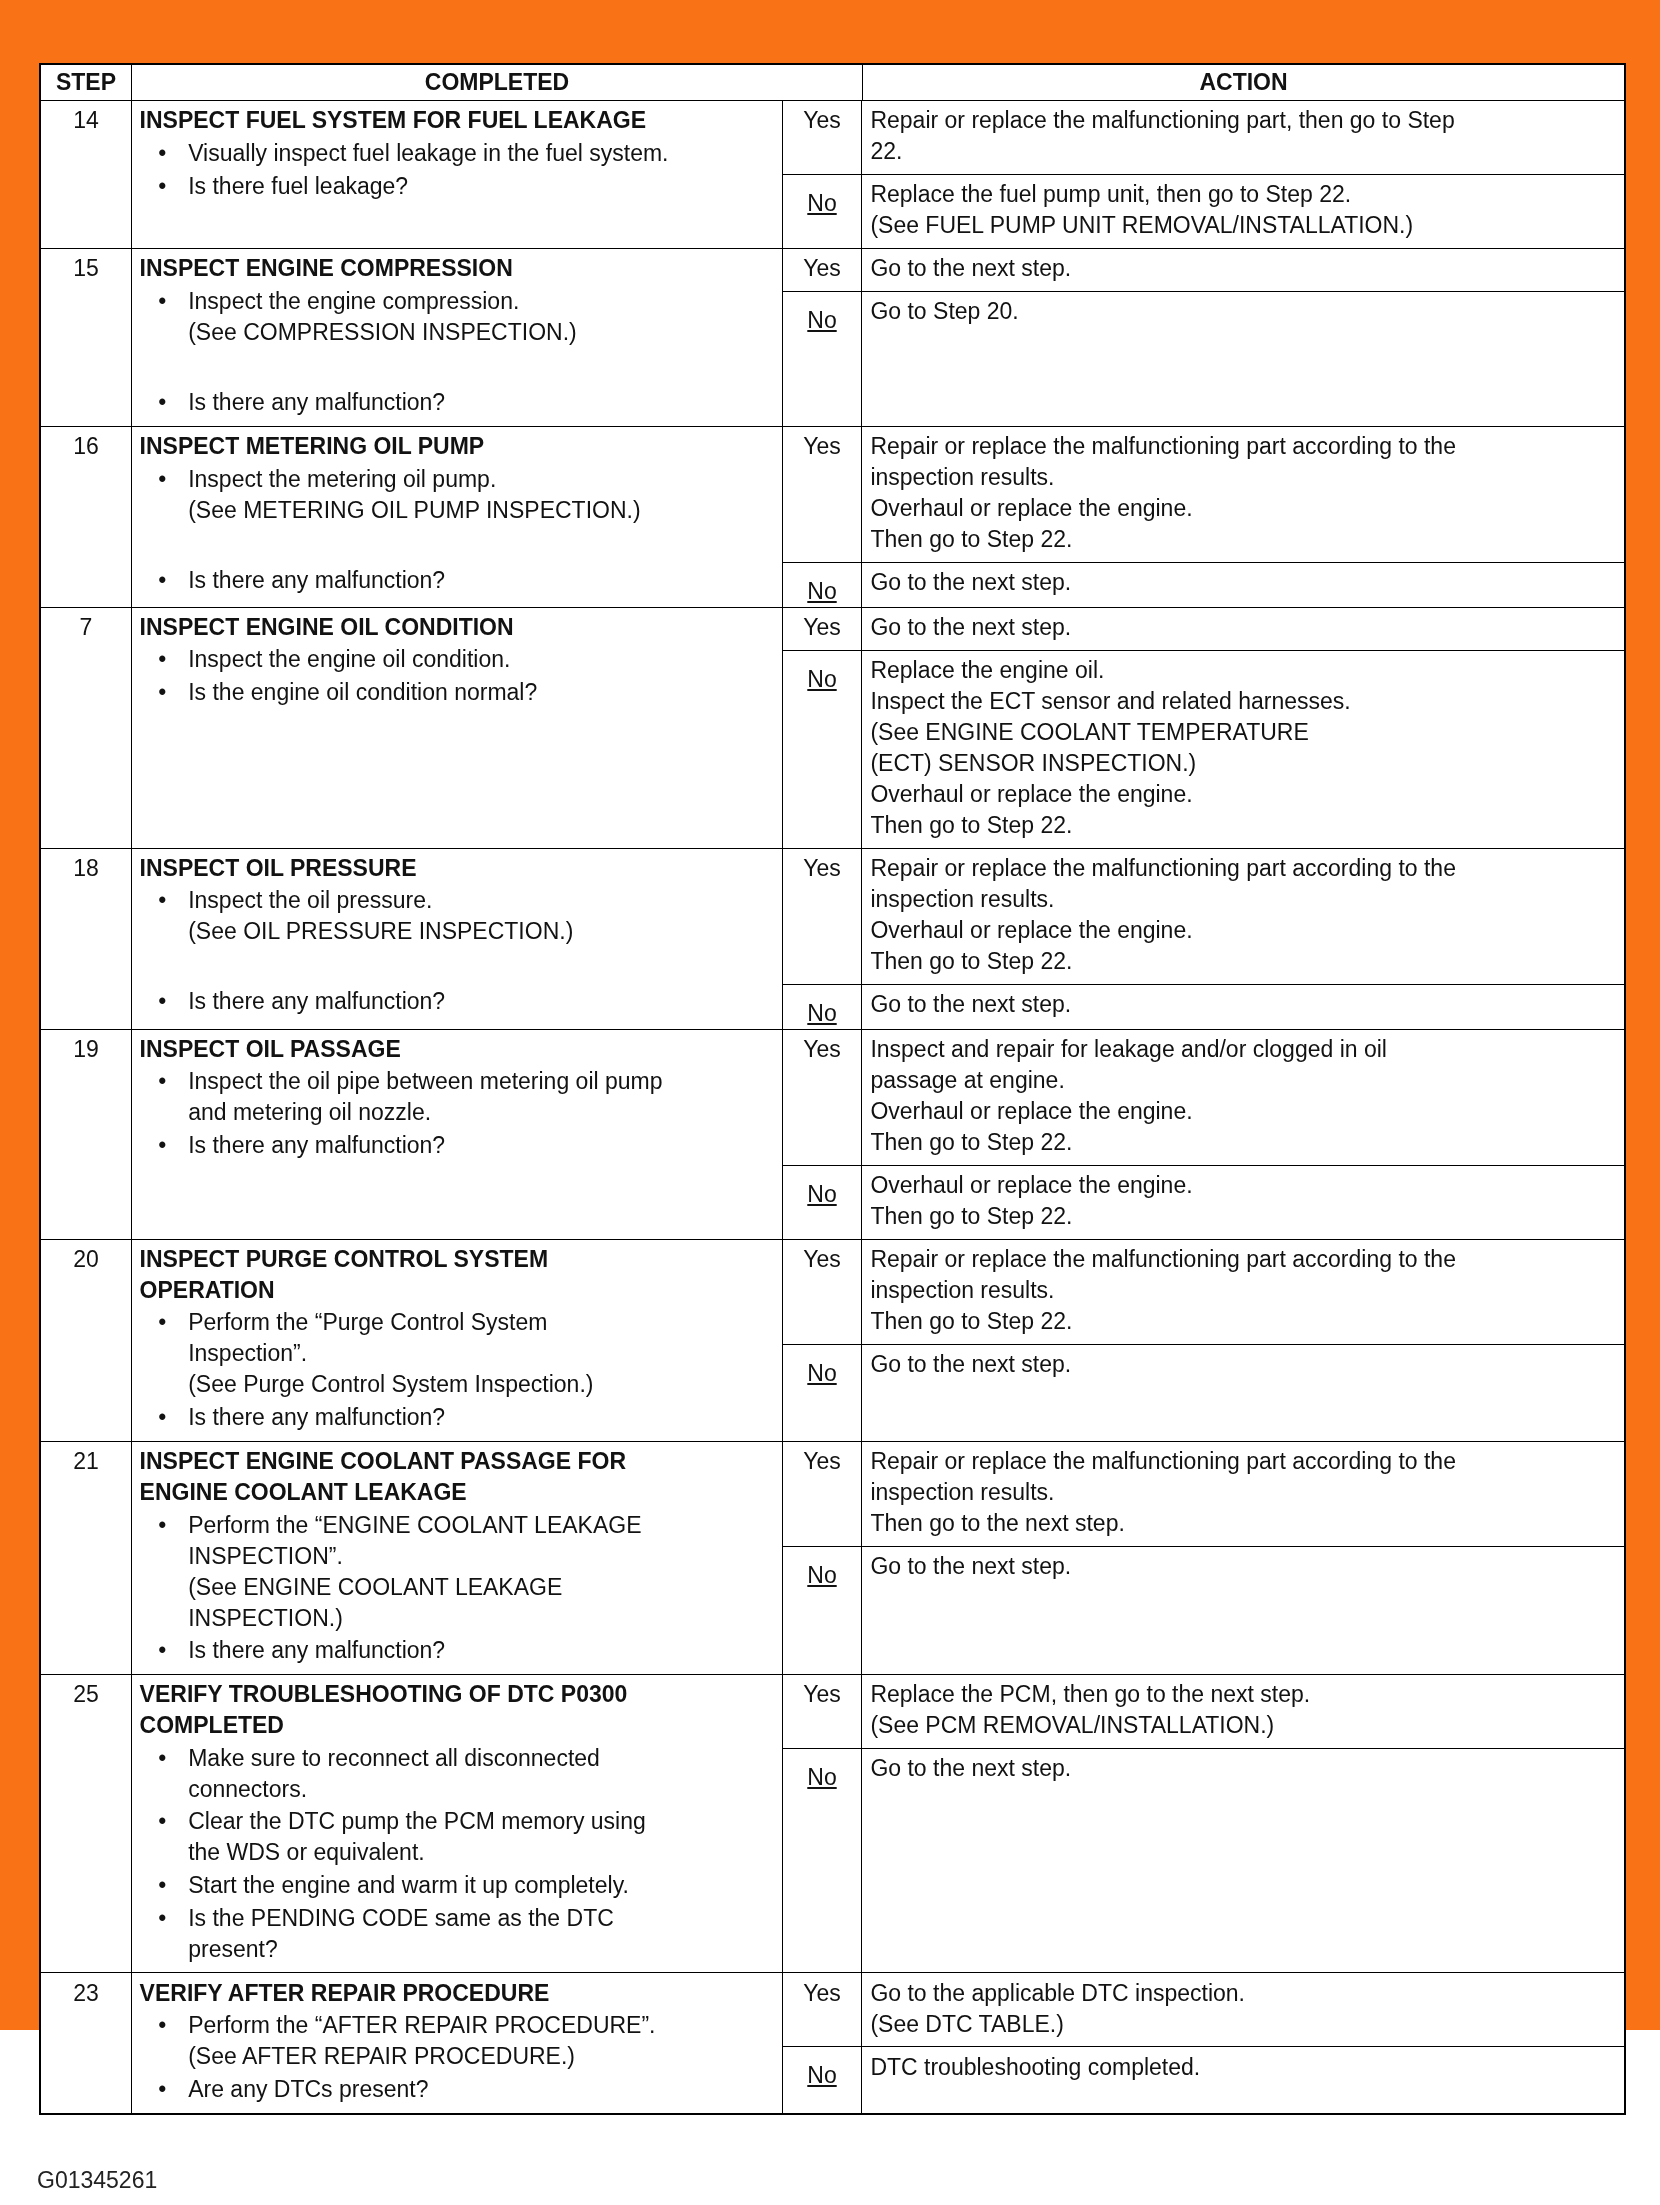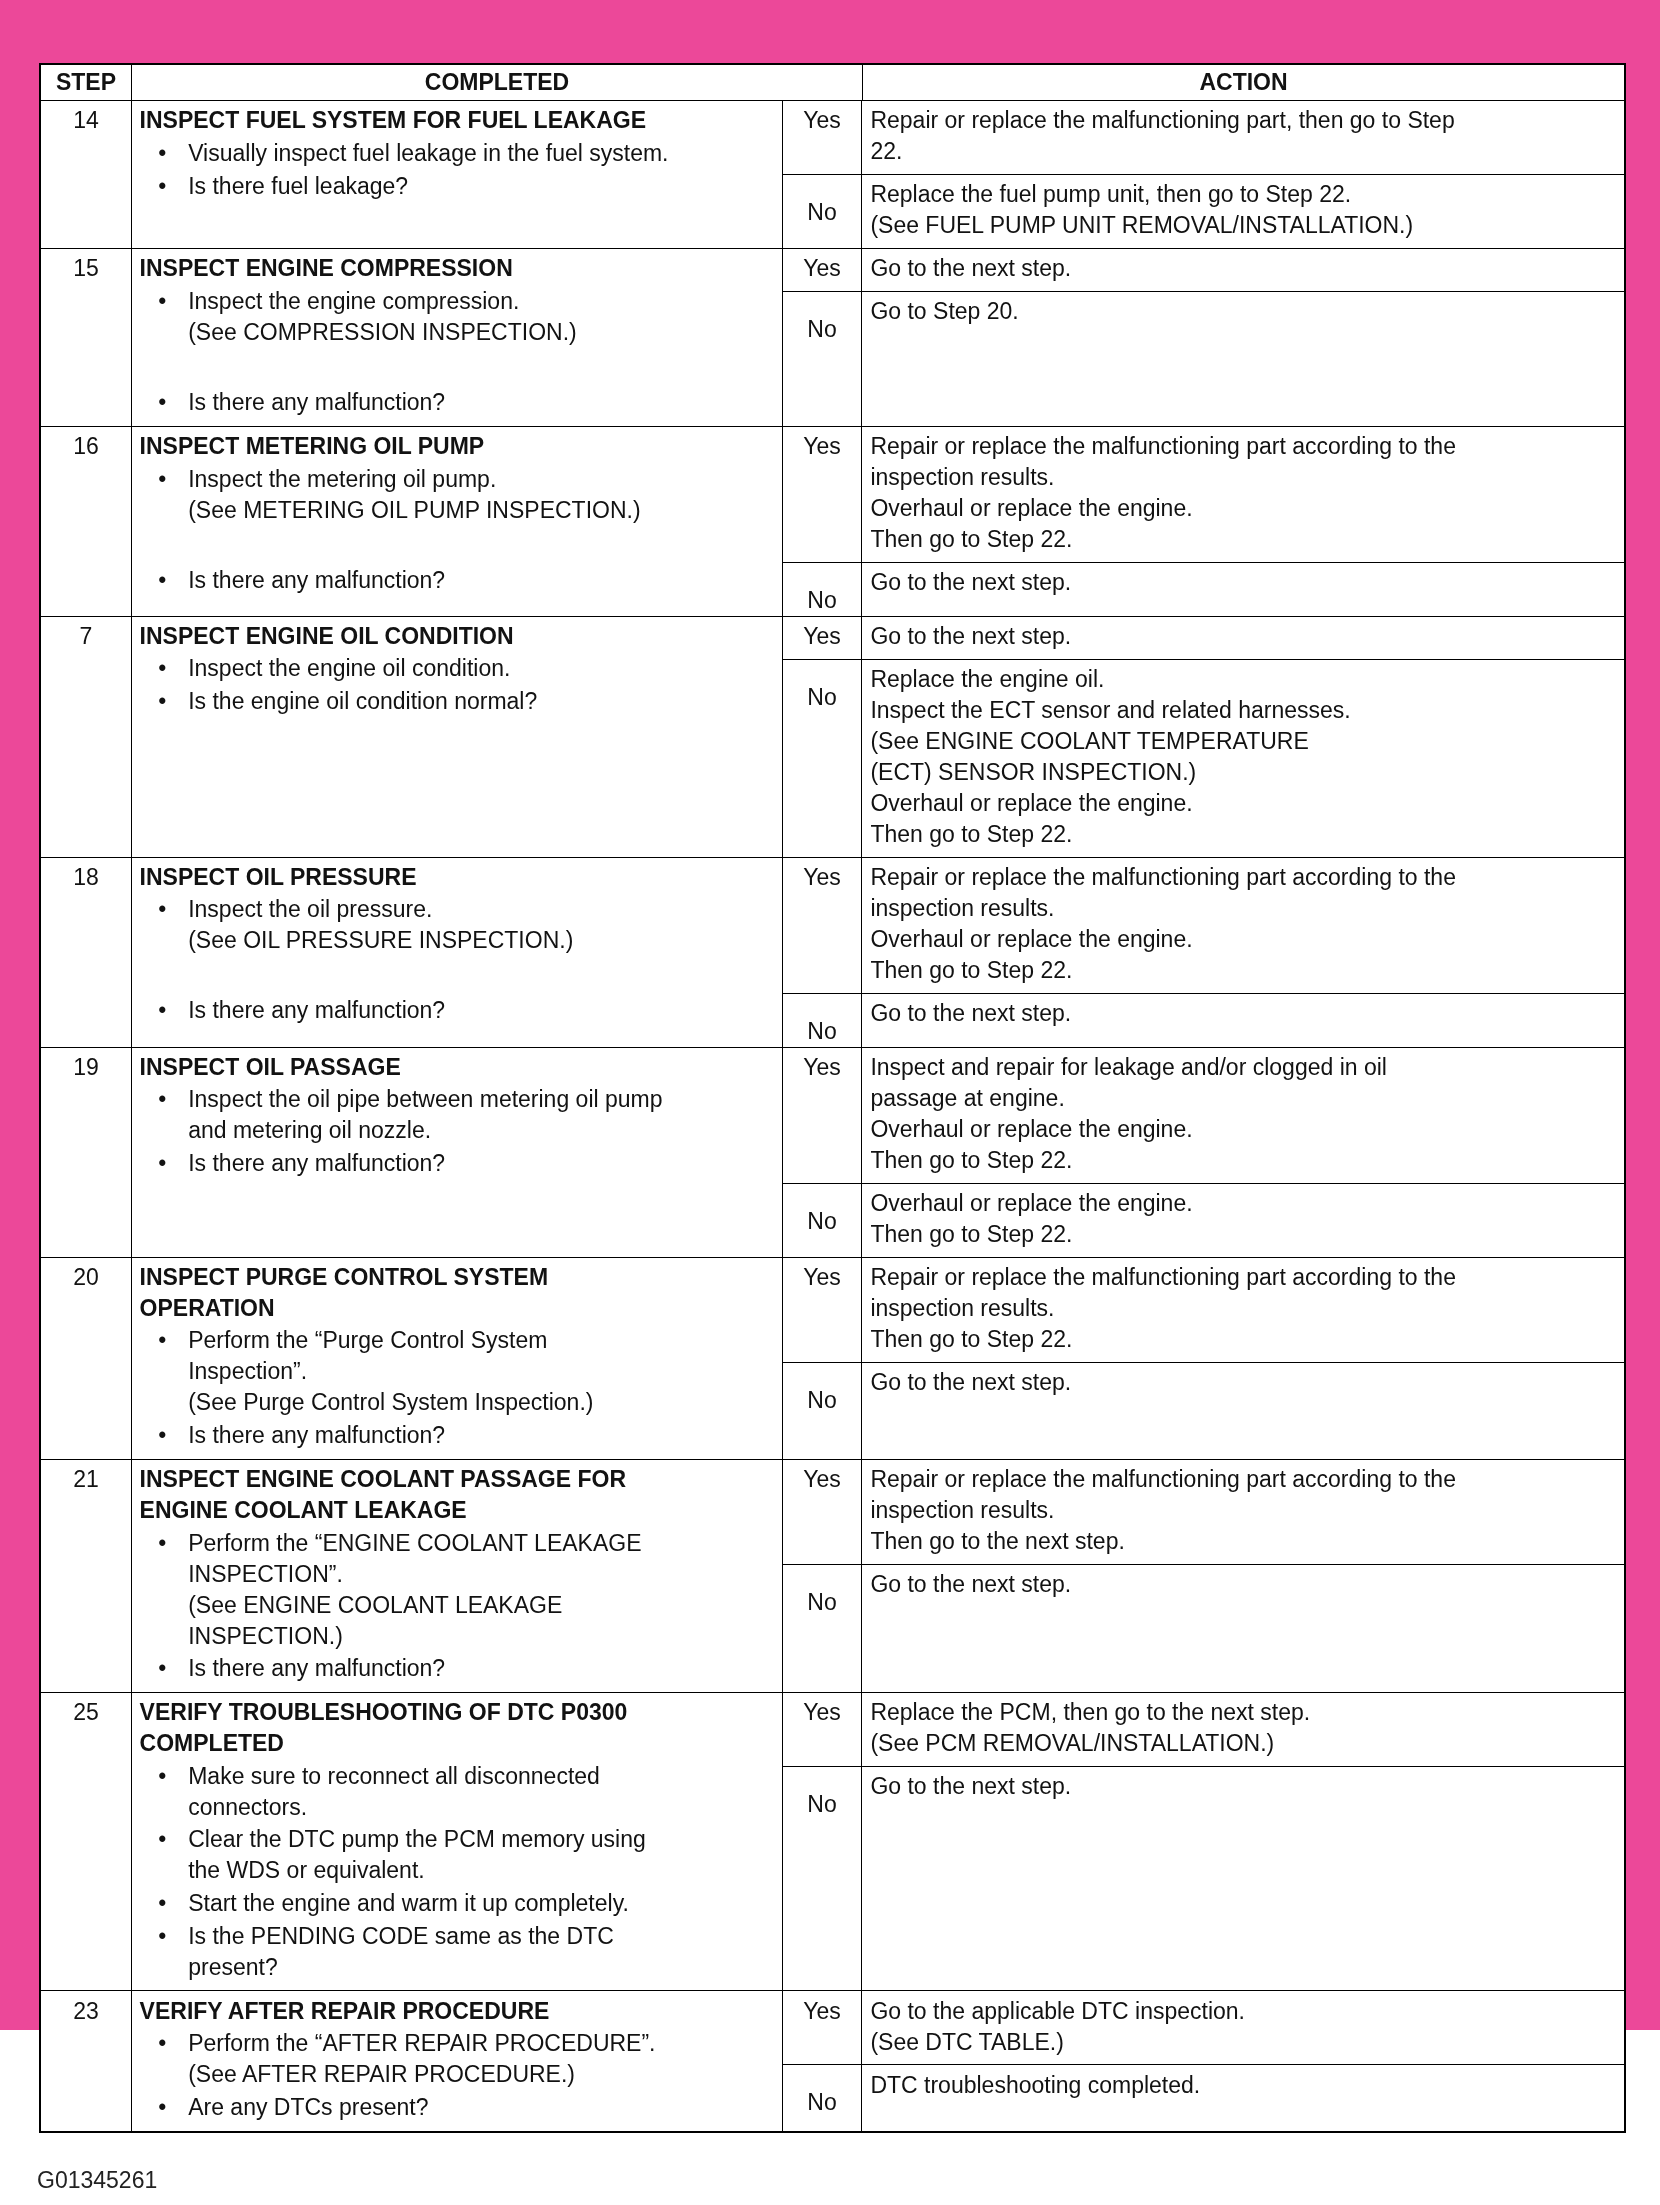--- a/index.html
+++ b/index.html
@@ -3,21 +3,21 @@
 <meta charset="utf-8">
 <style>
   * { margin:0; padding:0; box-sizing:border-box; }
   html,body { background:#ffffff; }
   body {
     width:1660px; height:2205px;
     font-family:"Liberation Sans", sans-serif;
     font-size:23px; line-height:31px;
     color:#121212;
   }
-  .page { position:relative; width:1660px; height:2030px; background:#ec4899; }
+  .page { position:relative; width:1660px; height:2030px; background:#f97316; }
 
   .tbl {
     position:absolute; left:39px; top:63px; width:1587px;
     border:2.5px solid #000; background:#fff;
   }
 
   
   .hdr {
     display:grid; grid-template-columns:90px 731px 1fr;
     border-bottom:1.7px solid #000; font-weight:bold;
@@ -34,21 +34,21 @@
   }
   .step-row:last-child { border-bottom:none; }
 
   .c-step  { grid-column:1; grid-row:1 / 3; text-align:center; padding-top:4.2px; }
   .c-insp  {
     grid-column:2; grid-row:1 / 3; border-left:1.7px solid #000;
     padding:4.2px 8.4px 7.6px 7.6px; display:flex; flex-direction:column;
   }
   .c-yn-y  { grid-column:3; grid-row:1; border-left:1.7px solid #000; text-align:center; padding-top:4.2px; }
   .c-act-y { grid-column:4; grid-row:1; border-left:1.7px solid #000; padding:4.2px 10px 6.8px 8.4px; }
-  .c-yn-n  { grid-column:3; grid-row:2; border-left:1.7px solid #000; border-top:1.7px solid #000; text-align:center; padding-top:22px; }
+  .c-yn-n  { grid-column:3; grid-row:2; border-left:1.7px solid #000; border-top:1.7px solid #000; text-align:center; padding-top:13px;text-decoration:underline; }
   .c-act-n { grid-column:4; grid-row:2; border-left:1.7px solid #000; border-top:1.7px solid #000; padding:4.2px 10px 6.8px 8.4px; }
 
   .insp-title { font-weight:bold; white-space:pre-line; }
   .bullet { display:flex; margin:1.7px 0 0 18.6px; }
   .bullet.gap { margin-top:39px; }
   .b-glyph { flex:none; width:30px; }
   .b-text { white-space:pre-line; }
   .act { white-space:pre-line; }
 
   .fig {

